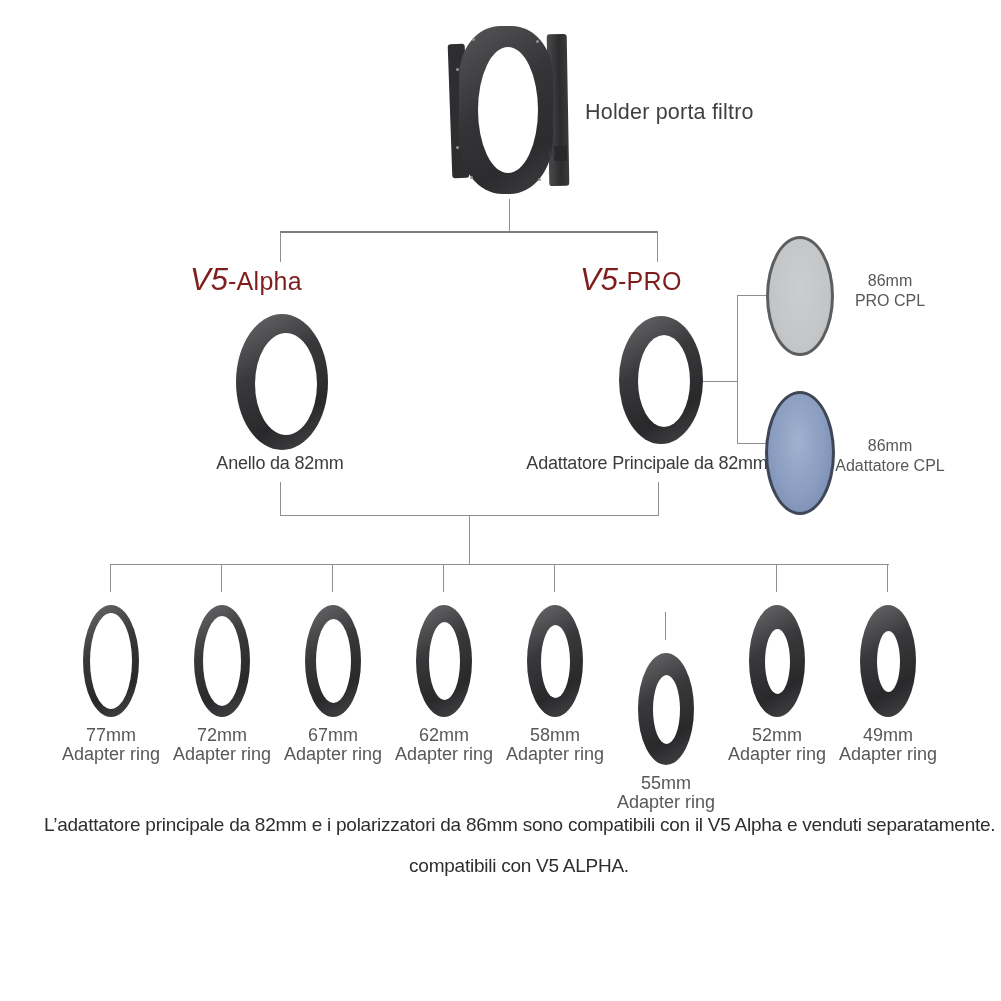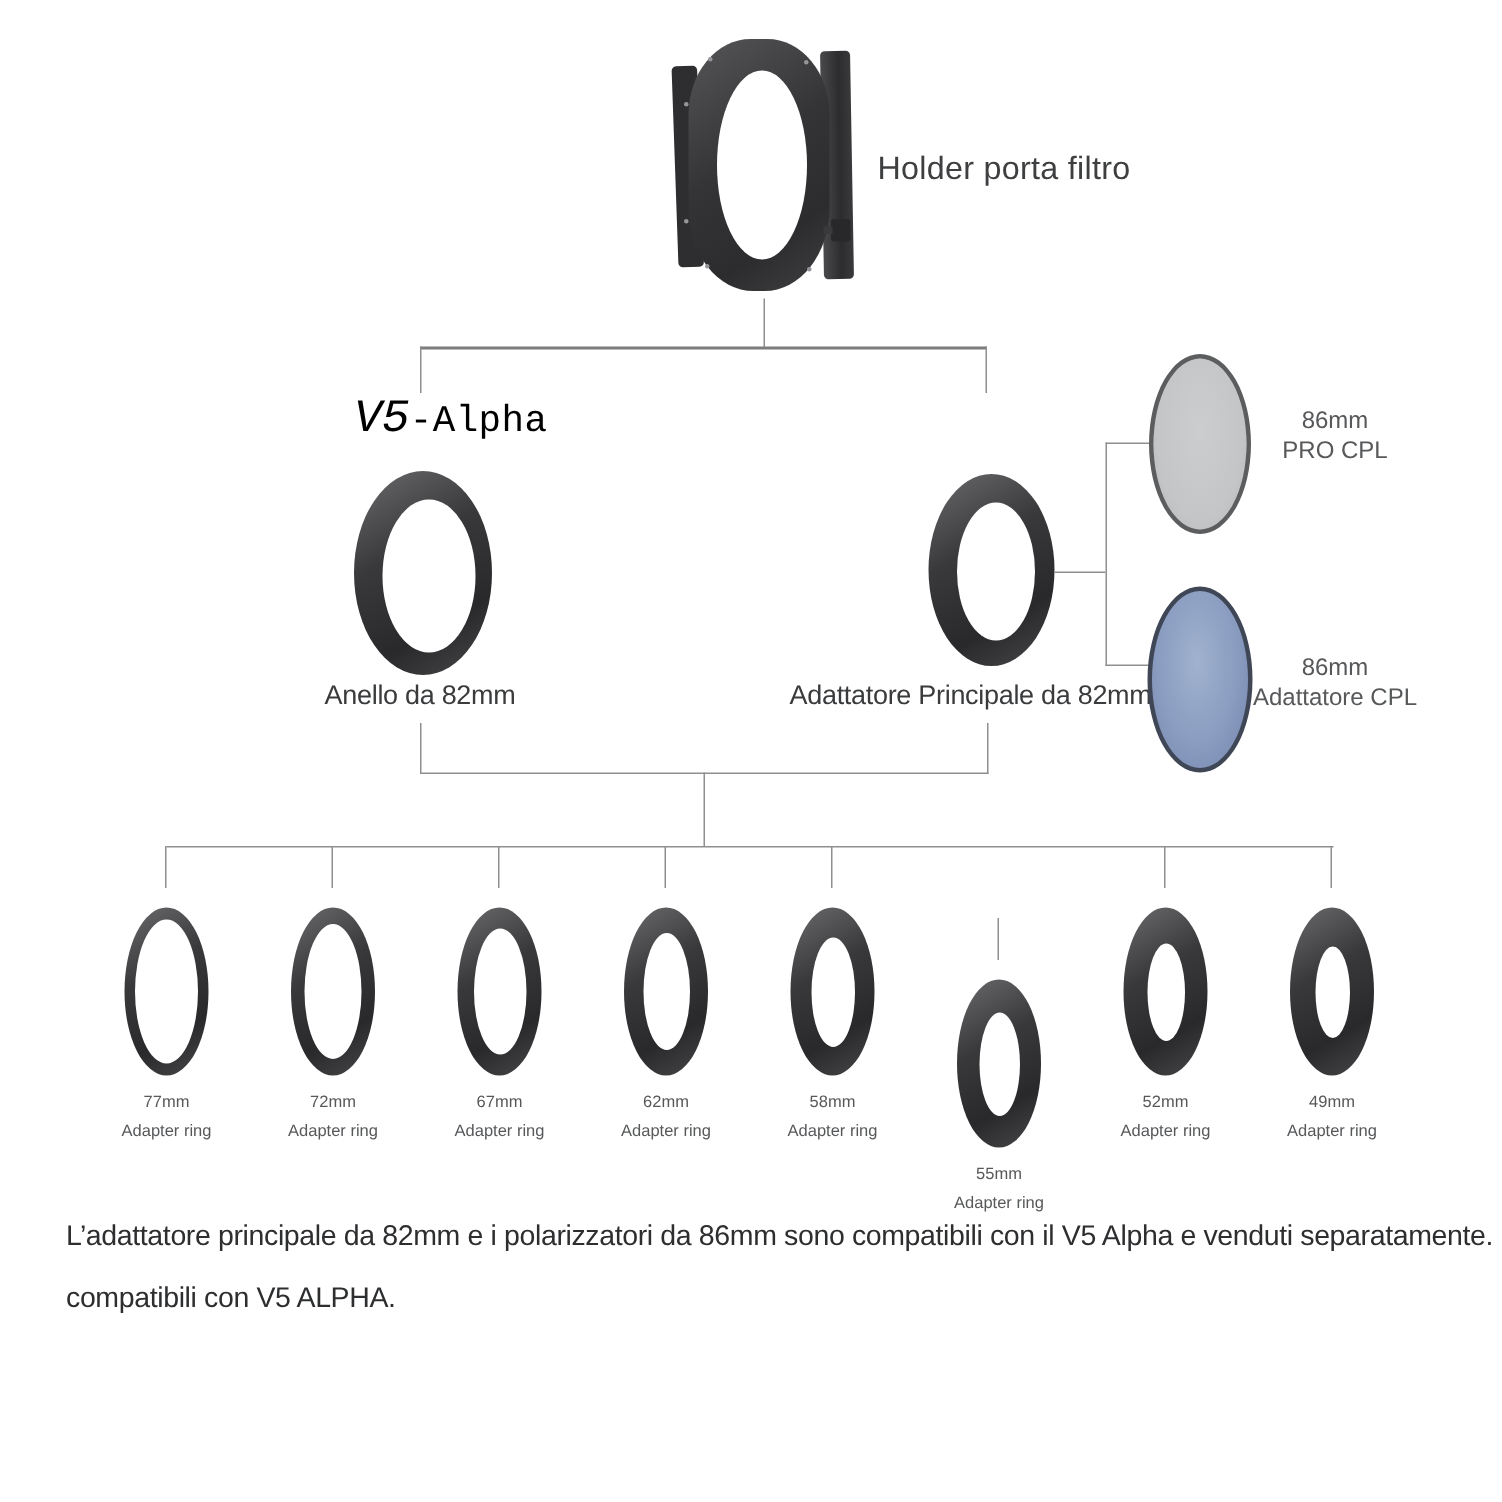--- a/index.html
+++ b/index.html
@@ -32,52 +32,52 @@
         background:linear-gradient(150deg,#6b6b6e 0%,#39393b 38%,#29292b 72%,#48484a 100%);
         display:flex;align-items:center;justify-content:center;}
   .ring .hole{background:#ffffff;border-radius:50%;}
 
   .ring-alpha{left:236px;top:314px;width:92px;height:136px;}
   .ring-alpha .hole{width:62px;height:102px;transform:translate(4px,2px);}
   .ring-pro{left:619px;top:316px;width:84px;height:128px;}
   .ring-pro .hole{width:52px;height:92px;transform:translate(3px,1px);}
 
   
-  .v5name{position:absolute;text-align:right;color:#000000;font-family:Liberation Mono, monospace;}
+  .v5name{position:absolute;text-align:left;color:#7f1d1d;font-family:Liberation Sans, sans-serif;}
   .v5name .v5{font-style:italic;font-size:31px;}
   .v5name .suffix{font-size:25px;letter-spacing:0.3px;}
 
   .small-label{position:absolute;text-align:center;font-size:18px;color:#3a3b3d;letter-spacing:-0.2px;}
   .holder-label{position:absolute;left:585px;top:100px;font-size:21.5px;color:#3e3f41;letter-spacing:0.2px;}
 
   
   .cpl{position:absolute;border-radius:50%;}
   .cpl-pro{left:766px;top:236px;width:62px;height:114px;border:3px solid #5c5d5f;
            background:radial-gradient(ellipse at 50% 42%,#cccdce 0%,#c4c5c6 65%,#b3b4b5 100%);}
   .cpl-landscape{left:765px;top:391px;width:64px;height:118px;border:3px solid #3f4757;
            background:radial-gradient(ellipse at 47% 40%,#a0b2ce 0%,#8a9cc0 55%,#7184aa 100%);}
   .cpl-label{position:absolute;width:130px;text-align:center;font-size:16px;line-height:20px;color:#57585a;}
 
   
   .ring-col{position:absolute;top:564px;width:112px;height:215px;}
   .ring-col .tick{position:absolute;left:55px;top:0;width:1px;height:28px;background:#8f8f8f;}
   .ring-col .ring{left:28px;top:41px;width:56px;height:112px;}
   .ring-col .ring-label{position:absolute;left:0;top:162px;width:112px;text-align:center;
-                        font-size:11px;line-height:19px;color:#57585a;}
+                        font-size:18px;line-height:19px;color:#57585a;}
   .r0 .hole{width:42px;height:96px;}
   .r1 .hole{width:38px;height:90px;}
   .r2 .hole{width:35px;height:84px;}
   .r3 .hole{width:31px;height:78px;}
   .r4 .hole{width:29px;height:73px;}
   .r5 .hole{width:27px;height:69px;}
   .r6 .hole{width:25px;height:65px;}
   .r7 .hole{width:23px;height:61px;}
 
   
-  .footer{position:absolute;left:44px;top:804px;width:950px;}
+  .footer{position:absolute;left:44px;top:804px;width:950px;text-align:center;}
   .footer-line{font-size:19px;line-height:41px;color:#2d2e30;letter-spacing:-0.25px;white-space:nowrap;}
 </style>
 </head>
 <body>
 
 <div class="canvas">
 
   <div class="holder">
     <div class="rail-l"></div>
     <div class="rail-r"></div>
@@ -100,20 +100,23 @@
   <div class="vline" style="left:657px;top:231px;height:31px;"></div>
 
   <div class="v5name" style="left:190px;top:262px;width:175px;">
     <span class="v5">V5</span><span class="suffix">-Alpha</span>
   </div>
   <div class="ring ring-alpha">
     <div class="hole"></div>
   </div>
   <div class="small-label" style="left:180px;top:453px;width:200px;">Anello da 82mm</div>
 
+  <div class="v5name" style="left:580px;top:262px;width:160px;">
+    <span class="v5">V5</span><span class="suffix">-PRO</span>
+  </div>
   <div class="ring ring-pro">
     <div class="hole"></div>
   </div>
   <div class="small-label" style="left:497px;top:453px;width:300px;">Adattatore Principale da 82mm</div>
 
   <div class="hline" style="left:703px;top:381px;width:34px;"></div>
   <div class="vline" style="left:737px;top:295px;height:149px;"></div>
   <div class="hline" style="left:737px;top:295px;width:29px;"></div>
   <div class="hline" style="left:737px;top:443px;width:29px;"></div>
 

